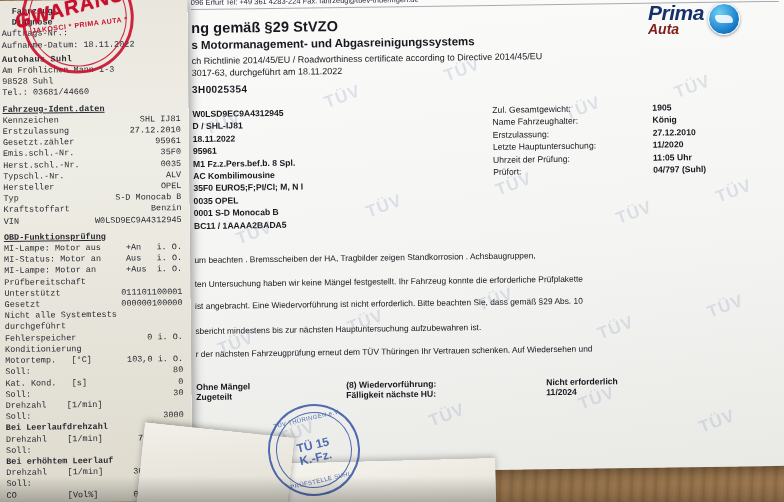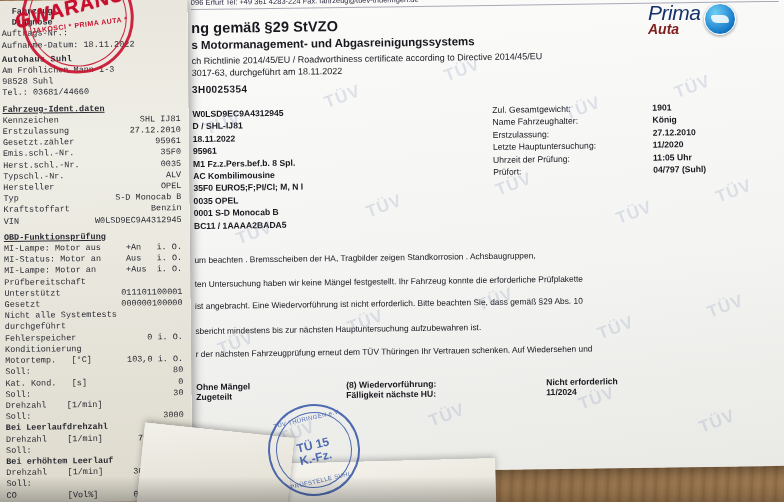--- a/index.html
+++ b/index.html
@@ -131,21 +131,21 @@
     position:absolute;left:16px;top:34px;width:110px;text-align:center;
     color:#c8102e;font-size:7px;font-weight:bold;letter-spacing:0.5px;
   }
 
   
   .logo{
     position:absolute;right:6px;top:2px;width:130px;height:34px;
     display:flex;align-items:center;gap:4px;
   }
   .logo .txt1{
-    font-size:21px;font-weight:normal;color:#15306b;font-style:italic;
+    font-size:21px;font-weight:bold;color:#15306b;font-style:italic;
     letter-spacing:-0.5px;line-height:19px;
   }
   .logo .txt2{
     font-size:14px;font-weight:bold;color:#7f1d1d;font-style:italic;
     line-height:14px;
   }
   .logo .badge{
     width:30px;height:30px;border-radius:50%;
     background:radial-gradient(circle at 35% 30%,#6fd0f5,#1478c8 70%,#0d4f92);
     border:1.5px solid #ffffff;
@@ -242,21 +242,21 @@
           </div>
         <div class="rrow">
             <div class="rk">Uhrzeit der Prüfung:</div>
           </div>
         <div class="rrow">
             <div class="rk">Prüfort:</div>
           </div>
       </div>
       <div style="flex:1;">
         <div class="rrow">
-            <div class="rv">1901</div>
+            <div class="rv">1905</div>
           </div>
         <div class="rrow">
             <div class="rv">König</div>
           </div>
         <div class="rrow">
             <div class="rv">27.12.2010</div>
           </div>
         <div class="rrow">
             <div class="rv">11/2020</div>
           </div>

